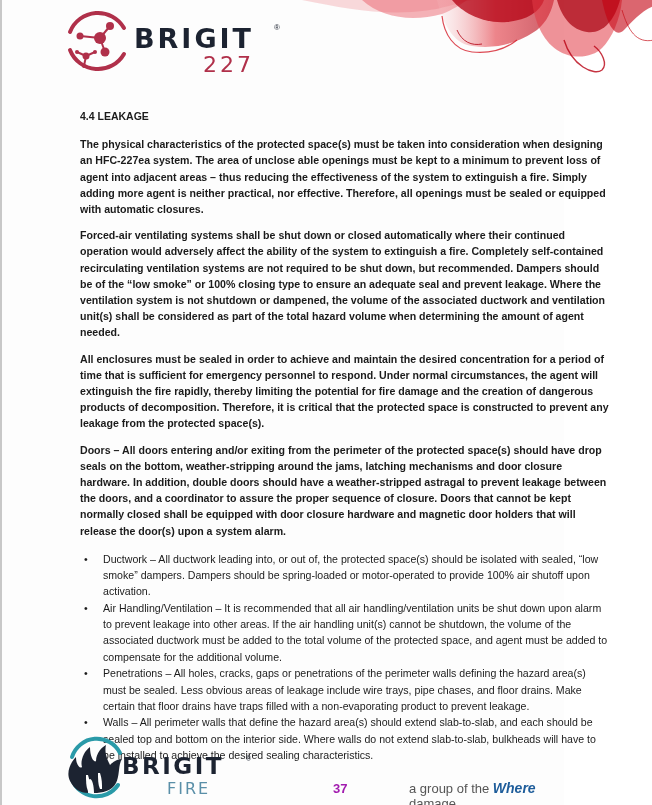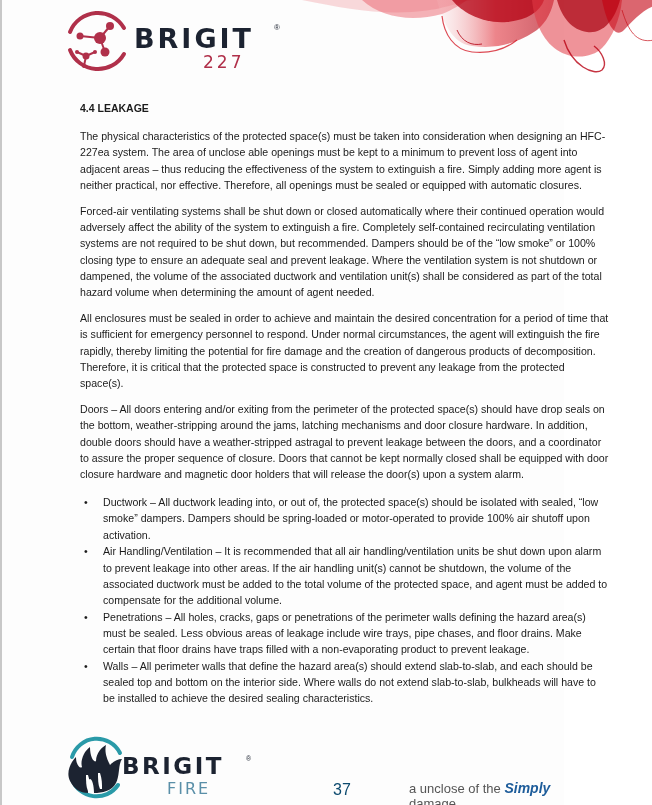--- a/index.html
+++ b/index.html
@@ -24,30 +24,30 @@
     position: absolute; left: 72px; top: 17px;
     font-family: "DejaVu Sans", sans-serif; font-weight: bold;
     font-size: 27px; letter-spacing: 3px; color: #1c2331;
   }
   .logo-top .reg {
     position: absolute; left: 212px; top: 17px; font-size: 8px; color: #1c2331;
   }
   .logo-top .sub {
     position: absolute; left: 141px; top: 46px;
     font-family: "DejaVu Sans", sans-serif;
-    font-size: 17px; letter-spacing: 3px; color: #b0304a;
+    font-size: 22px; letter-spacing: 3px; color: #b0304a;
   }
 
   .content {
     position: absolute; left: 78px; top: 96px; width: 530px;
     font-family: "Liberation Sans", sans-serif;
     font-size: 10.6px; line-height: 16.2px; color: #1b1b1b;
   }
-  .section-title { font-weight: bold; font-size: 10.5px; margin: 4px 0 12px 0; }
-  .content p { margin: 0 0 10px 0; }
+  .section-title { font-weight: bold; font-size: 10.5px; margin: 12px 0 12px 0; }
+  .content p { margin: 0 0 10px 0; font-weight: bold; }
   .content ul { margin: 0; padding: 0 0 0 23px; list-style: none; }
   .content li { position: relative; margin: 0 0 0.5px 0; padding-left: 0; }
   .content li .bullet {
     position: absolute; left: -19px; top: 0; width: 8px;
   }
 
   
   .logo-bottom { position: absolute; left: 62px; top: 735px; width: 200px; height: 64px; }
   .logo-bottom .wordmark {
     position: absolute; left: 58px; top: 18px;
@@ -55,21 +55,21 @@
     font-size: 23px; letter-spacing: 2.5px; color: #1c2331;
   }
   .logo-bottom .reg { position: absolute; left: 182px; top: 20px; font-size: 7px; color: #1c2331; }
   .logo-bottom .sub {
     position: absolute; left: 103px; top: 44px;
     font-family: "DejaVu Sans", sans-serif;
     font-size: 16px; letter-spacing: 2px; color: #5a8fa8;
   }
   .page-number {
     position: absolute; left: 331px; top: 781px;
-    font-size: 16px; color: #0c4a6e;
+    font-size: 13px; color: #a21caf; font-weight: bold;
   }
   .member {
     position: absolute; left: 407px; top: 780px;
     font-size: 13px; color: #555555;
   }
   .member .brand {
     font-weight: bold; font-style: italic; color: #1d5c9a; font-size: 14px;
   }
 </style>
 </head>
@@ -161,15 +161,15 @@
       <path d="M34,38 C34,44 34,50 36,54 L38,54 C38,48 38,44 36,38 Z" fill="#ffffff"></path>
     </svg>
     <span class="wordmark">BRIGIT</span>
     <span class="reg">®</span>
     <span class="sub">FIRE</span>
   </div>
 
   <span class="page-number">37</span>
 
   <div class="member">
-    <span>a unclose of the </span><span class="brand">Simply</span><span> damage</span>
+    <span>a group of the </span><span class="brand">Where</span><span> damage</span>
   </div>
 </div>
 
 </body></html>

